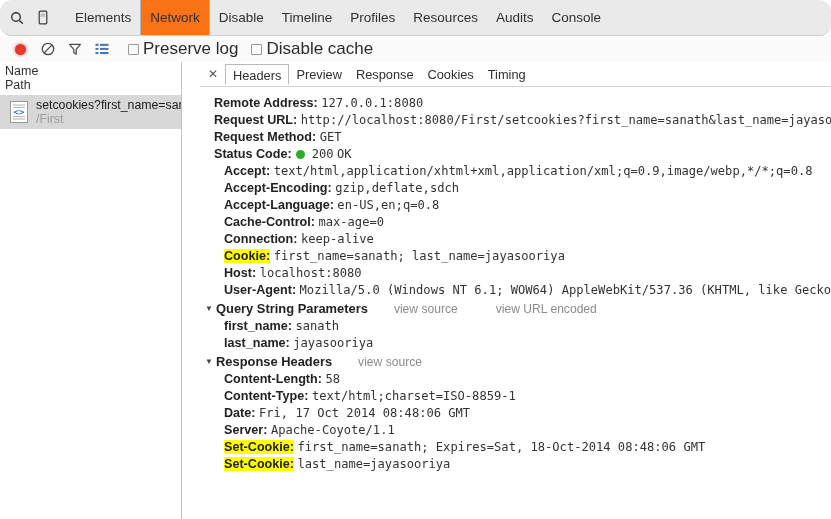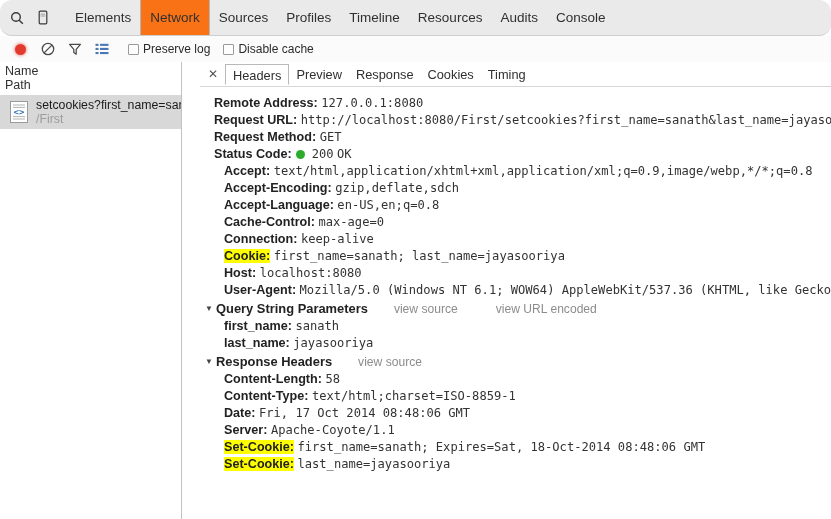--- a/index.html
+++ b/index.html
@@ -86,21 +86,21 @@
     white-space: nowrap;
   }
   .chk-box {
     width: 11px; height: 11px;
     border: 1px solid #9a9a9a;
     background: #fdfdfd;
     border-radius: 1px;
     margin-right: 4px;
     flex: 0 0 auto;
   }
-  .chk-label { font-size: 12px; color: #2b2b2b; }
+  .chk-label { font-size: 17px; color: #2b2b2b; }
   .chk-gap { width: 8px; }
 
   
   .req-list {
     position: absolute;
     top: 62px; left: 0;
     width: 182px; height: 457px;
     background: #ffffff;
     border-right: 1px solid #c2c2c2;
     overflow: hidden;
@@ -260,23 +260,23 @@
       <svg width="14" height="15" viewBox="0 0 14 15">
         <rect x="3.2" y="1.2" width="7.6" height="12.6" rx="1" fill="none" stroke="#3a3a3a" stroke-width="1.2"></rect>
         <line x1="4.6" y1="4.2" x2="9.2" y2="4.2" stroke="#9a9a9a" stroke-width="0.9"></line>
         <line x1="4.6" y1="6.0" x2="9.2" y2="6.0" stroke="#9a9a9a" stroke-width="0.9"></line>
       </svg>
     </div>
     <div class="tb-sep"></div>
     <div class="panel-tabs">
       <div class="panel-tab">Elements</div>
       <div class="panel-tab selected">Network</div>
-      <div class="panel-tab">Sources</div>
+      <div class="panel-tab">Disable</div>
+      <div class="panel-tab">Timeline</div>
       <div class="panel-tab">Profiles</div>
-      <div class="panel-tab">Timeline</div>
       <div class="panel-tab">Resources</div>
       <div class="panel-tab">Audits</div>
       <div class="panel-tab">Console</div>
     </div>
   </div>
 
   <div class="net-toolbar">
     <div class="net-icon">
       <div class="record-dot"></div>
     </div>

